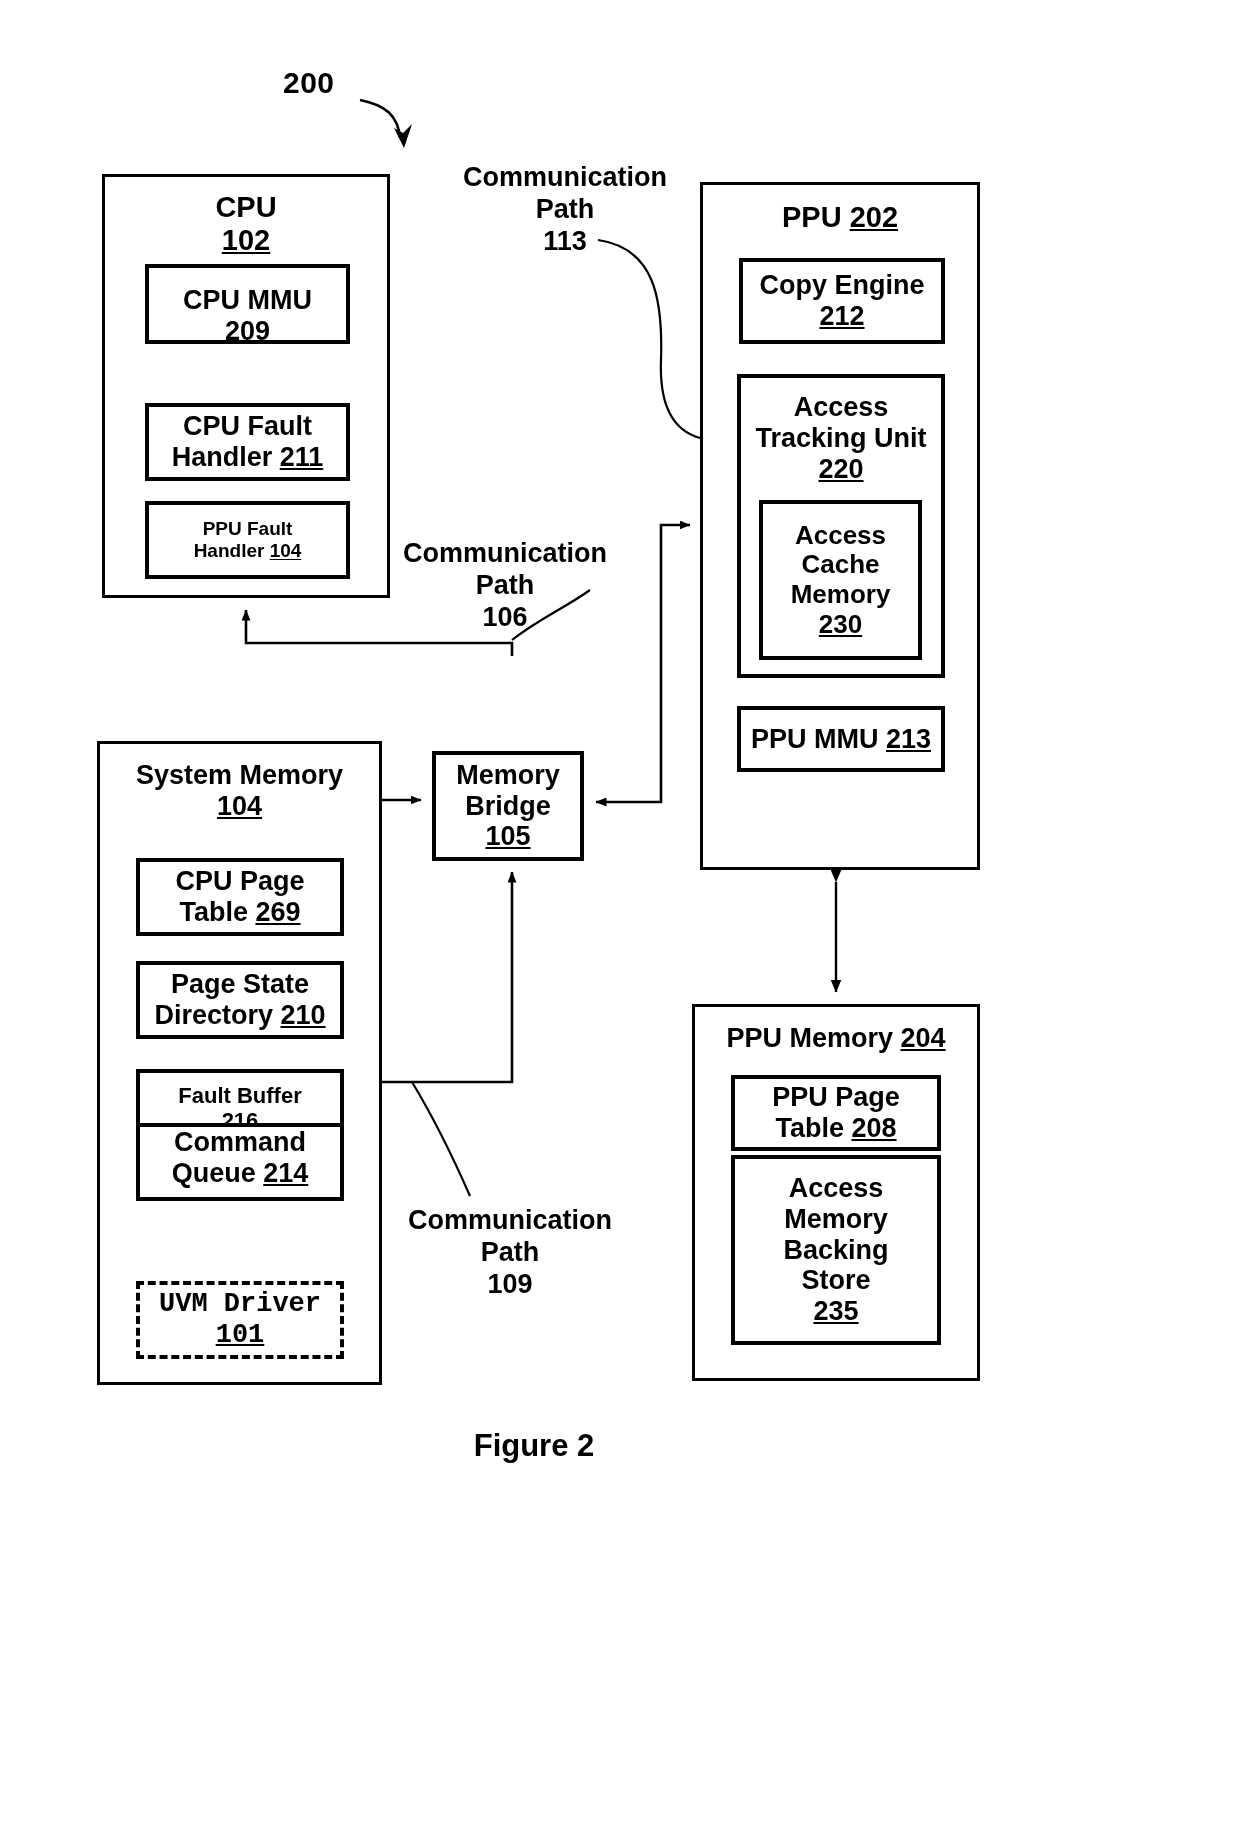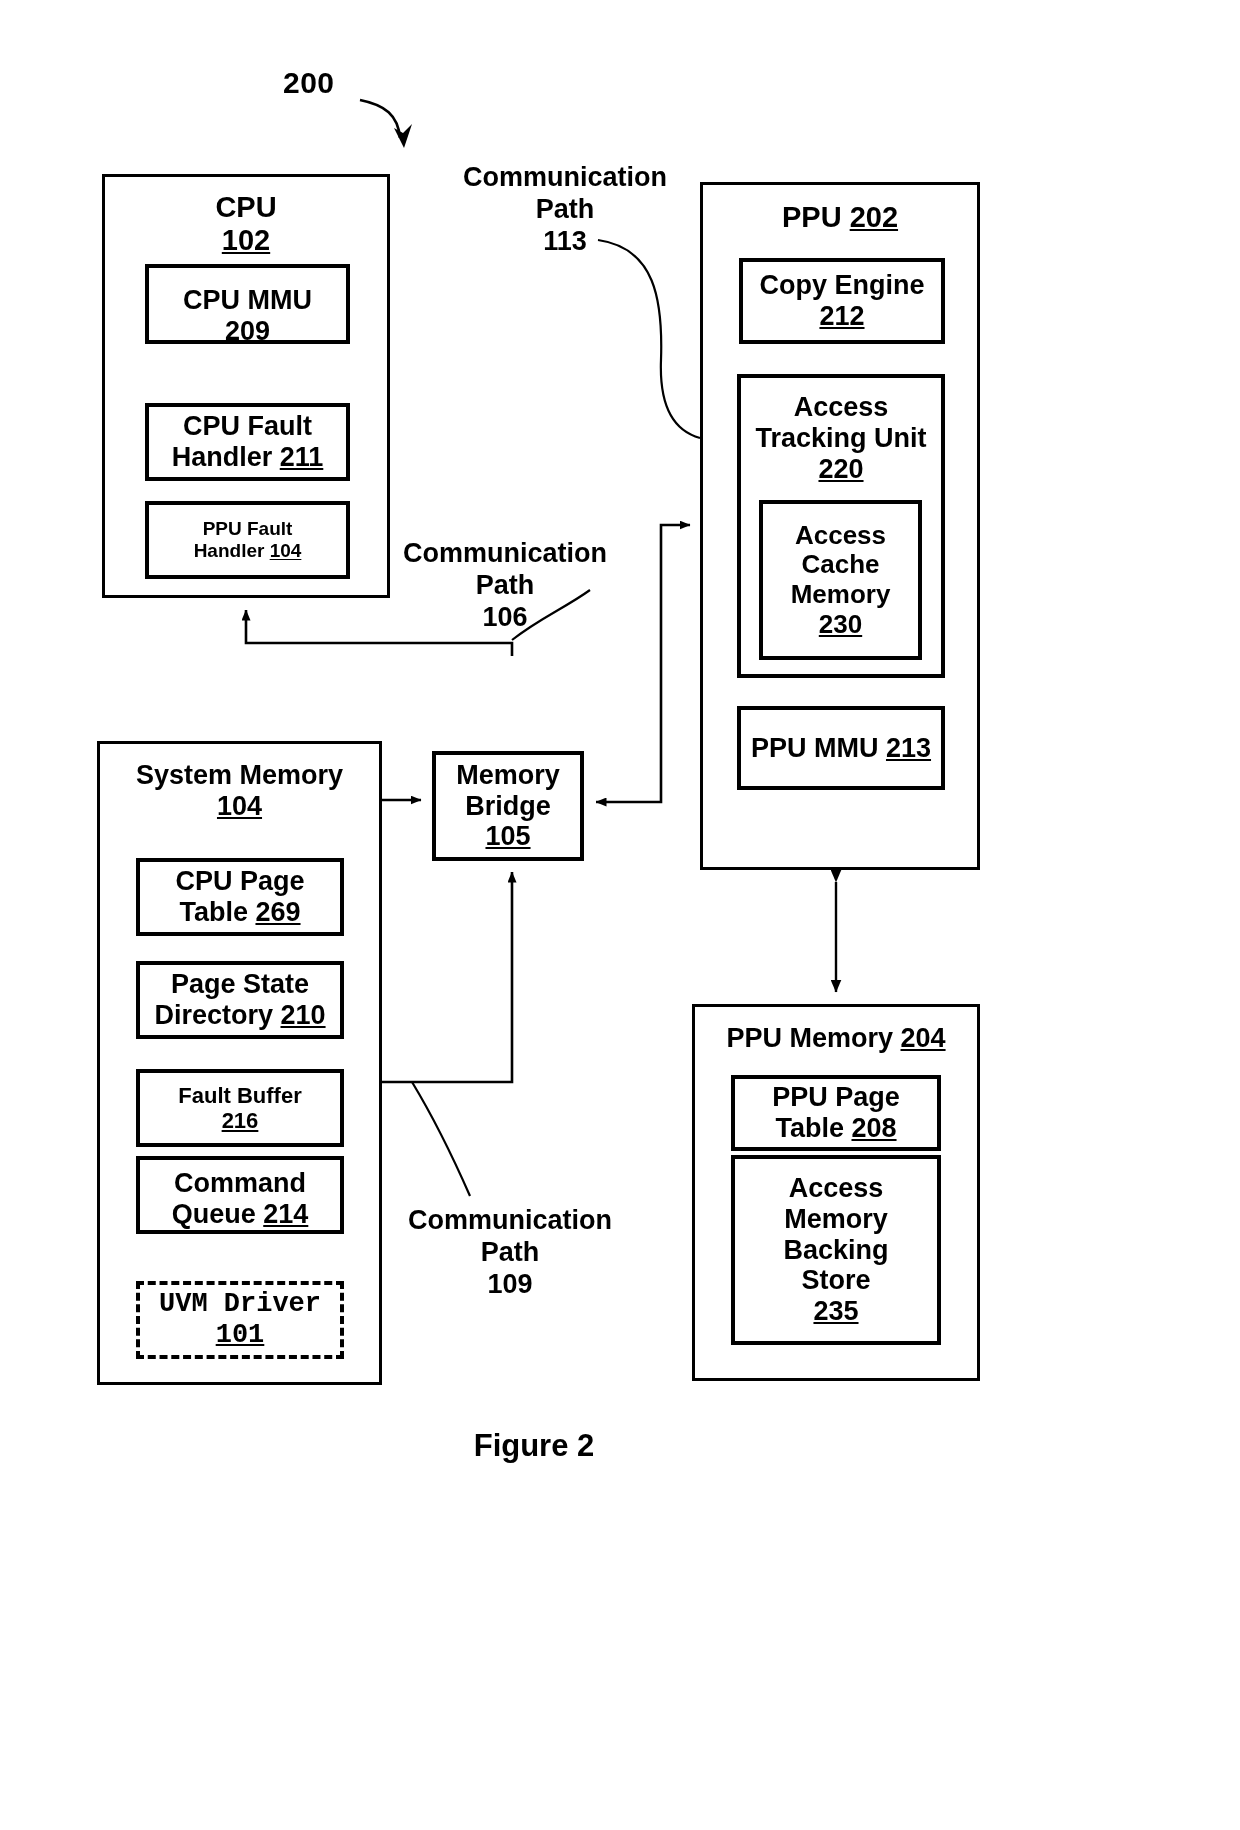--- a/index.html
+++ b/index.html
@@ -89,33 +89,33 @@
 
   
   #ppu-box { left: 700px; top: 182px; width: 280px; height: 688px; padding-top: 16px; }
   #ppu-box .box-title { font-size: 29px; }
   #copy-engine { left: 739px; top: 258px; width: 206px; height: 86px; justify-content: center; }
   #copy-engine .box-title { font-size: 27px; }
   #atu-box { left: 737px; top: 374px; width: 208px; height: 304px; padding-top: 14px; }
   #atu-box .box-title { font-size: 27px; }
   #acm-box { left: 759px; top: 500px; width: 163px; height: 160px; justify-content: center; }
   #acm-box .box-title { font-size: 26px; }
-  #ppu-mmu { left: 737px; top: 706px; width: 208px; height: 84px; justify-content: center; }
+  #ppu-mmu { left: 737px; top: 706px; width: 208px; height: 66px; justify-content: center; }
   #ppu-mmu .box-title { font-size: 27px; }
 
   
   #sysmem-box { left: 97px; top: 741px; width: 285px; height: 644px; padding-top: 16px; }
   #sysmem-box .box-title { font-size: 27px; }
   #cpu-page-table { left: 136px; top: 858px; width: 208px; height: 78px; justify-content: center; }
   #cpu-page-table .box-title { font-size: 27px; }
   #psd-box { left: 136px; top: 961px; width: 208px; height: 78px; justify-content: center; }
   #psd-box .box-title { font-size: 27px; }
   #fault-buffer { left: 136px; top: 1069px; width: 208px; height: 78px; justify-content: center; }
   #fault-buffer .box-title { font-size: 22px; }
-  #cmd-queue { left: 136px; top: 1156px; width: 208px; height: 78px; justify-content: flex-end; }
+  #cmd-queue { left: 136px; top: 1123px; width: 208px; height: 78px; justify-content: flex-start; }
   #cmd-queue .box-title { font-size: 27px; }
   #uvm-driver { left: 136px; top: 1281px; width: 208px; height: 78px; justify-content: center; }
   #uvm-driver .box-title { font-size: 27px; }
 
   
   #mem-bridge { left: 432px; top: 751px; width: 152px; height: 110px; justify-content: center; }
   #mem-bridge .box-title { font-size: 27px; }
 
   
   #ppumem-box { left: 692px; top: 1004px; width: 288px; height: 377px; padding-top: 16px; }

